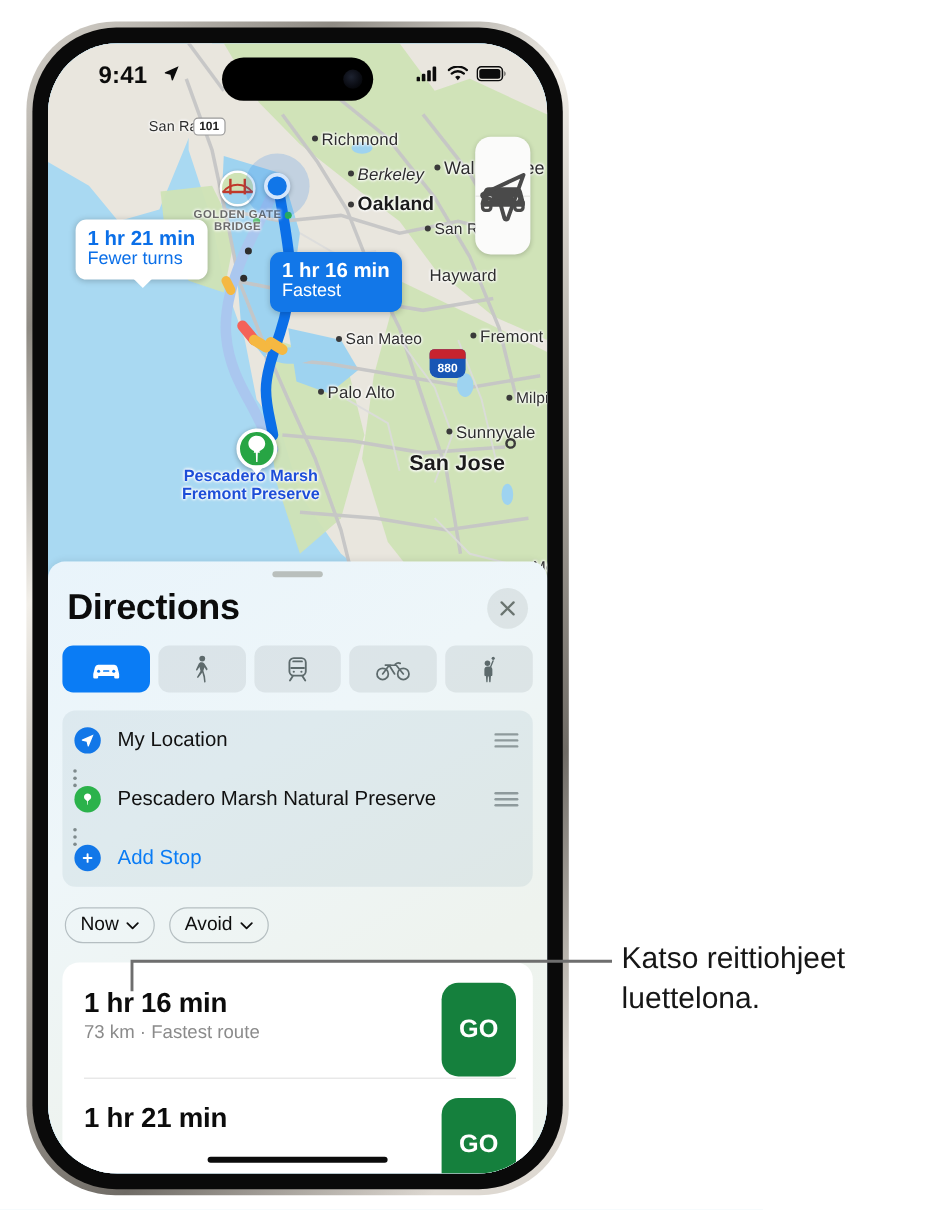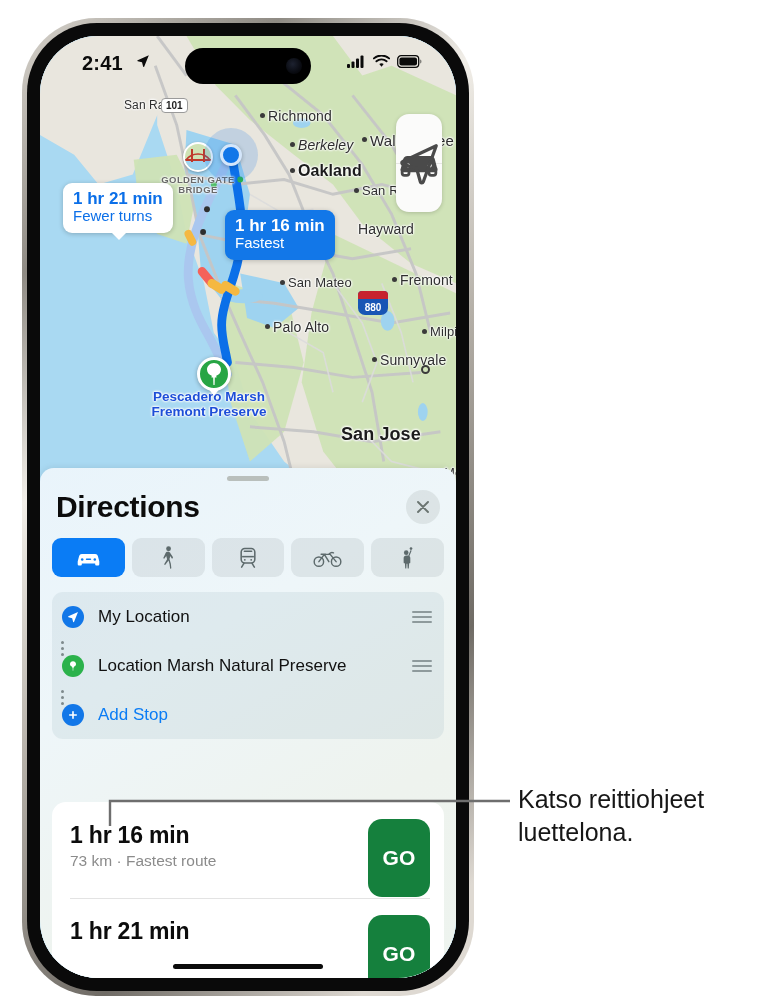--- a/index.html
+++ b/index.html
@@ -340,21 +340,21 @@
               <div class="map-dot" style="left: 240px; top: 244px;"></div>
               <div class="map-label" style="left: 248px; top: 239px; font-size: 13px;">San Mateo</div>
               <div class="map-dot" style="left: 352px; top: 241px;"></div>
               <div class="map-label" style="left: 360px; top: 236px; font-size: 14px;">Fremont</div>
               <div class="map-dot" style="left: 382px; top: 293px;"></div>
               <div class="map-label" style="left: 390px; top: 288px; font-size: 13px;">Milpitas</div>
               <div class="map-dot" style="left: 225px; top: 288px;"></div>
               <div class="map-label" style="left: 233px; top: 283px; font-size: 14px;">Palo Alto</div>
               <div class="map-dot" style="left: 332px; top: 321px;"></div>
               <div class="map-label" style="left: 340px; top: 316px; font-size: 14px;">Sunnyvale</div>
-              <div class="map-label big" style="left: 301px; top: 340px; font-size: 18px; margin-top: 48px;">San Jose</div>
+              <div class="map-label big" style="left: 301px; top: 340px; font-size: 18px;">San Jose</div>
               <div class="map-label" style="left: 404px; top: 429px; font-size: 13px;">Morgan Hil</div>
               <div class="map-ring" style="left: 381px; top: 329px;"></div>
             </div>
 
           <div class="shield" style="left:121px; top:62px;">101</div>
           <div class="shield-i" style="left:318px; top:255px;">880</div>
 
           <div class="bridge-pin" style="left:143px; top:106px;">
             <svg width="26" height="26" viewBox="0 0 26 26">
               <rect x="0" y="0" width="26" height="26" fill="#cfe3b5"></rect>
@@ -403,21 +403,21 @@
             <div class="map-ctl">
               <svg width="22" height="22" viewBox="0 0 24 24" fill="none" stroke="#4a4a4a" stroke-width="1.7">
                 <path d="M21 3L3.5 11.2c-.7.3-.6 1.3.1 1.5l7.1 2 2 7.1c.2.7 1.2.8 1.5.1z" stroke-linejoin="round"></path>
               </svg>
             </div>
           </div>
         </div>
 
         <div class="island"></div>
         <div class="statusbar">
-          <div class="sb-time">2:41</div>
+          <div class="sb-time">9:41</div>
           <div class="sb-arrow">
             <svg width="14" height="14" viewBox="0 0 24 24" fill="#0b0b0b">
               <path d="M22 2L2.8 10.6c-.8.4-.7 1.6.2 1.8l7.3 1.9 1.9 7.3c.2.9 1.4 1 1.8.2z"></path>
             </svg>
           </div>
           <div class="sb-right">
             <svg width="19" height="13" viewBox="0 0 19 13">
               <rect x="0" y="9" width="3" height="4" rx="1" fill="#0b0b0b"></rect>
               <rect x="4.5" y="6.5" width="3" height="6.5" rx="1" fill="#0b0b0b"></rect>
               <rect x="9" y="3.5" width="3" height="9.5" rx="1" fill="#0b0b0b"></rect>
@@ -509,21 +509,21 @@
               <span></span>
                 <span></span>
                 <span></span>
             </div>
             <div class="field-row">
               <span class="row-icon green">
                 <svg width="12" height="12" viewBox="0 0 24 24" fill="#fff">
                   <path d="M12 2.6c-3.3 0-6 2.5-6 5.6 0 2.5 1.7 4.6 4.1 5.3l-.3 1.4h1.5l.2 6.5h1l.2-6.5h1.5l-.3-1.4c2.4-.7 4.1-2.8 4.1-5.3 0-3.1-2.7-5.6-6-5.6z"></path>
                 </svg>
               </span>
-              <span class="field-text">Location Marsh Natural Preserve</span>
+              <span class="field-text">Pescadero Marsh Natural Preserve</span>
               <span class="drag-handle">
                   <i></i>
                   <i></i>
                   <i></i>
                 </span>
             </div>
             <div class="dots-conn" style="top:98px;">
               <span></span>
                 <span></span>
                 <span></span>
@@ -531,20 +531,34 @@
             <div class="field-row">
               <span class="row-icon blue">
                 <svg width="12" height="12" viewBox="0 0 24 24" stroke="#fff" stroke-width="3.2" stroke-linecap="round">
                   <path d="M12 5.5v13M5.5 12h13"></path>
                 </svg>
               </span>
               <span class="field-text link">Add Stop</span>
             </div>
           </div>
 
+          <div class="pills">
+            <div class="pill">
+              <span>Now</span>
+              <svg width="11" height="7" viewBox="0 0 12 8" stroke="#0e0e0e" stroke-width="1.7" fill="none" stroke-linecap="round" stroke-linejoin="round">
+                  <path d="M1 1.5L6 6.5L11 1.5"></path>
+                </svg>
+            </div>
+            <div class="pill">
+              <span>Avoid</span>
+              <svg width="11" height="7" viewBox="0 0 12 8" stroke="#0e0e0e" stroke-width="1.7" fill="none" stroke-linecap="round" stroke-linejoin="round">
+                  <path d="M1 1.5L6 6.5L11 1.5"></path>
+                </svg>
+            </div>
+          </div>
 
           <div class="routes">
             <div class="route-card">
               <div>
                 <div class="route-time">1 hr 16 min</div>
                 <div class="route-sub">73 km · Fastest route</div>
               </div>
               <div class="go-btn">GO</div>
             </div>
             <div class="route-card">

